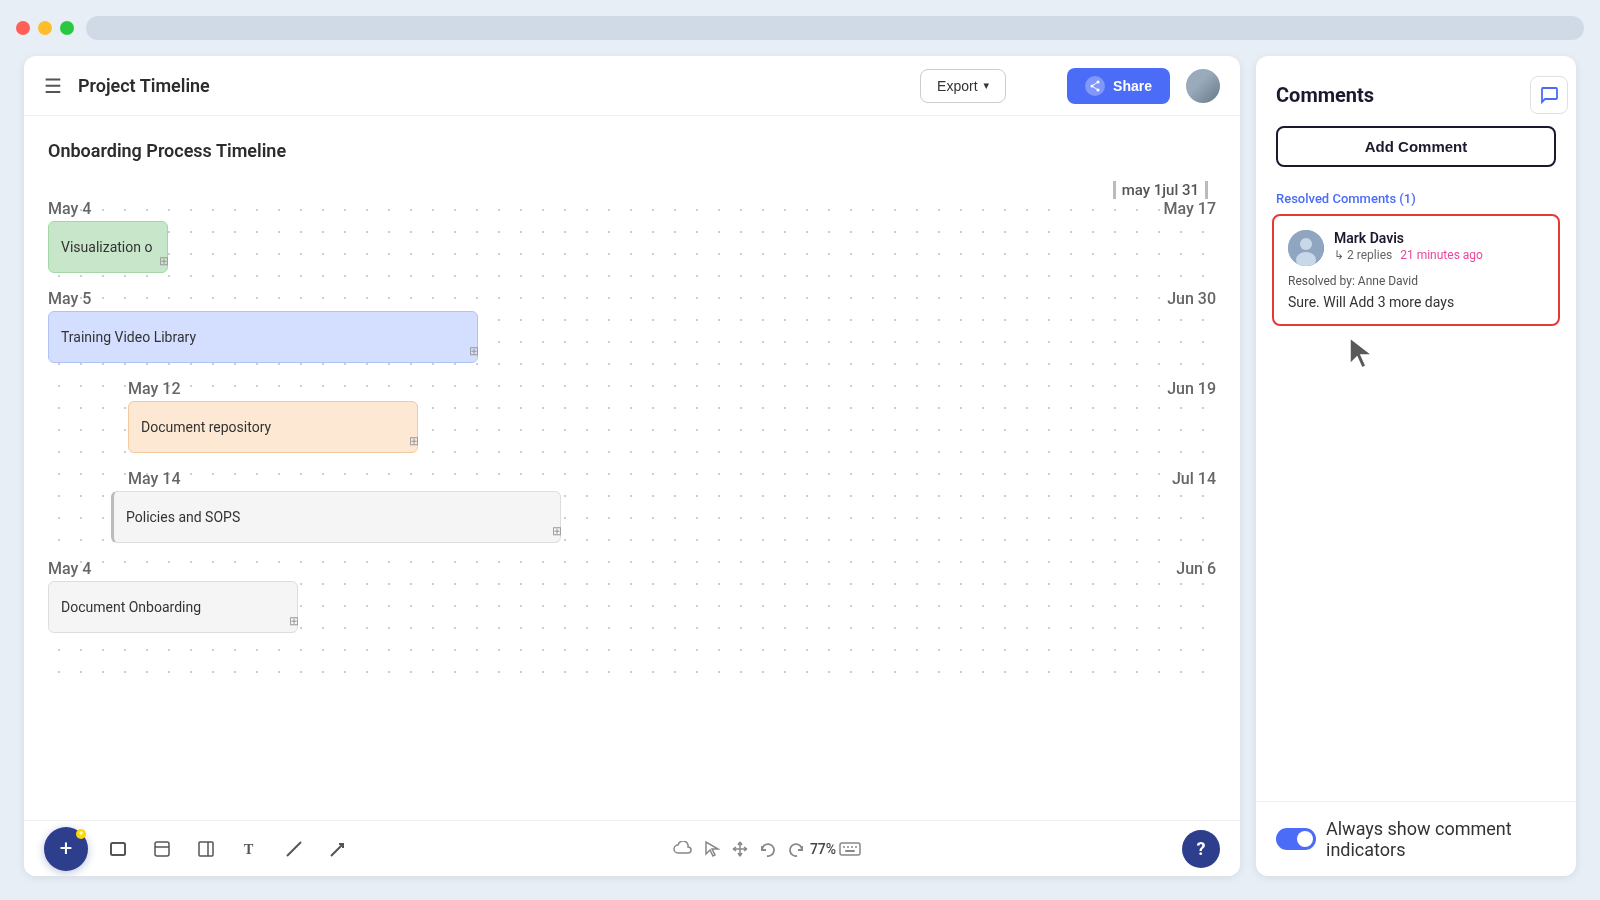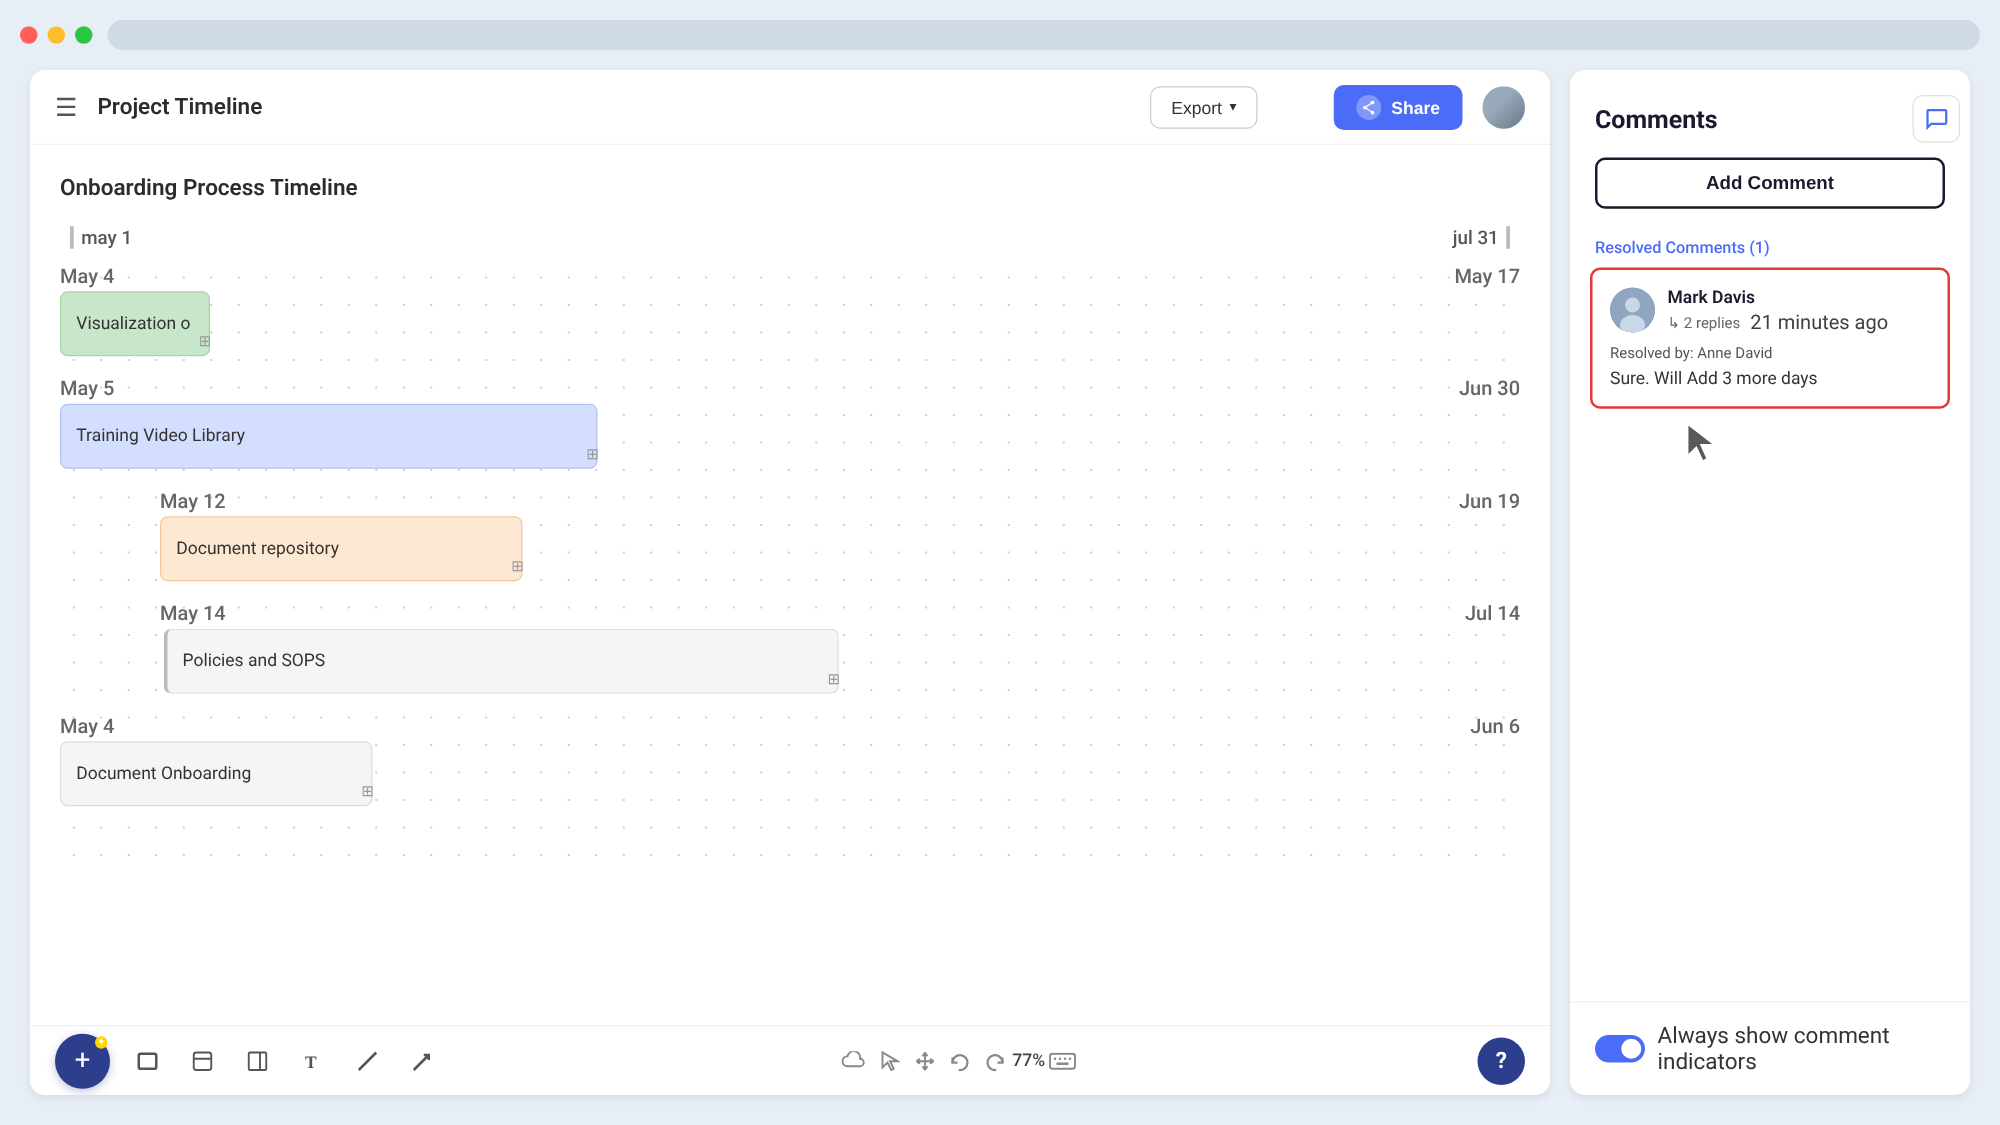--- a/index.html
+++ b/index.html
@@ -132,24 +132,23 @@
     .timeline-title {
       font-size: 18px;
       font-weight: 600;
       color: #2c2c2c;
       margin-bottom: 20px;
     }
 
     
     .timeline-ruler {
       display: flex;
-      justify-content: space-between;
+      justify-content: flex-end;
       align-items: center;
       padding: 0 8px;
-      margin-bottom: 12px;
     }
     .ruler-date {
       font-size: 15px;
       font-weight: 500;
       color: #555;
     }
     .ruler-line-left { width: 3px; height: 18px; background: #bbb; }
     .ruler-line-right { width: 3px; height: 18px; background: #bbb; }
 
     .bar-row {
@@ -188,22 +187,22 @@
     .bar-orange {
       background: #fde8d4;
       border: 1px solid #f5c9a0;
       width: 290px;
       margin-left: 80px;
     }
     .bar-gray {
       background: #f5f5f5;
       border: 1px solid #ddd;
       border-left: 3px solid #bbb;
-      width: 540px;
-      margin-left: 83px;
+      width: 450px;
+      margin-left: 63px;
     }
     .bar-gray2 {
       background: #f5f5f5;
       border: 1px solid #ddd;
       width: 250px;
     }
     .bar-date-row {
       display: flex;
       justify-content: space-between;
       font-size: 16px;
@@ -349,22 +348,22 @@
       display: flex;
       gap: 8px;
       align-items: center;
       margin-top: 2px;
     }
     .comment-replies {
       font-size: 12px;
       color: #666;
     }
     .comment-time {
-      font-size: 16px;
-      color: #404040;
+      font-size: 12px;
+      color: #ec4899;
     }
     .resolved-by {
       font-size: 12px;
       color: #999;
       margin-bottom: 6px;
     }
     .resolved-by span {
       color: #555;
     }
     .comment-text {

